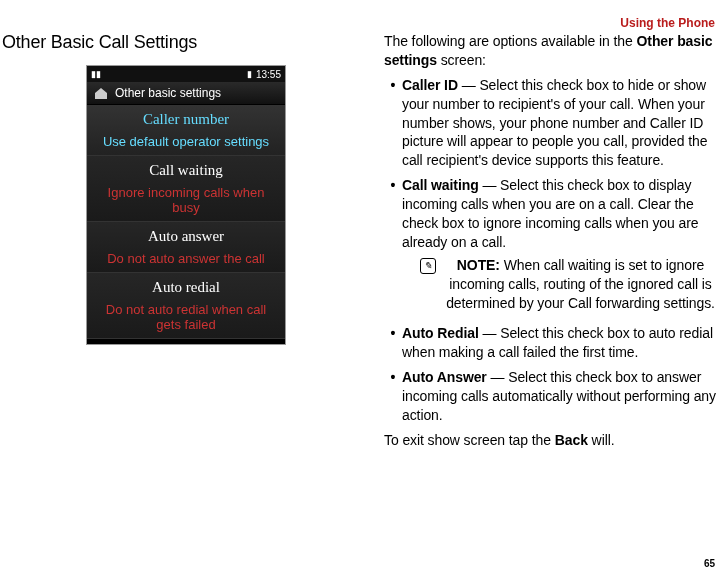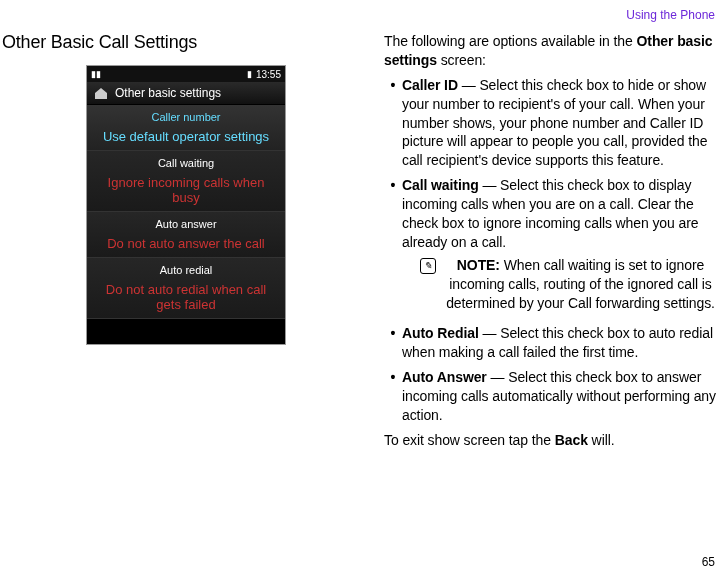--- a/index.html
+++ b/index.html
@@ -7,33 +7,33 @@
     font-family: Arial, Helvetica, sans-serif;
     width: 725px;
     height: 573px;
     position: relative;
     background: #fff;
     color: #000;
     font-size: 14px;
   }
   .header-right {
     position: absolute;
-    top: 8px;
+    top: 16px;
     right: 10px;
-    color: #6d28d9;
+    color: #b91c1c;
     font-size: 12px;
-    font-weight: normal;
+    font-weight: bold;
     font-stretch: condensed;
   }
   .page-num {
     position: absolute;
     bottom: 4px;
     right: 10px;
-    font-size: 12px;
-    font-weight: normal;
+    font-size: 10px;
+    font-weight: bold;
   }
   .columns {
     display: flex;
     position: absolute;
     top: 32px;
     left: 0;
     right: 0;
     bottom: 25px;
   }
   .col-left {
@@ -95,21 +95,21 @@
   .titlebar .home-ic {
     width: 16px; height: 14px; margin-right: 6px;
     display:inline-block;
   }
   .titlebar .home-ic svg { width:16px; height:14px; }
   .row {
     border-bottom: 1px solid #333;
     padding: 6px 8px;
     background: linear-gradient(#262626, #1a1a1a);
   }
-  .row .r-title { color: #fff; font-size: 11px; }
+  .row .r-title { color: #fff; font-size: 15px; font-family: Liberation Serif, serif; }
   .row .r-sub { color: #c33; font-size: 13px; margin-top: 6px; }
   .row.selected .r-title,
   .row.selected .r-sub { color: #6df; }
   .row.selected { background: linear-gradient(#333, #222); }
   .phone-bottom { height: 110px; background: #000; }
 
   .intro { margin-bottom: 6px; }
   ul.body-list { list-style: none; }
   ul.body-list > li {
     display: flex;

